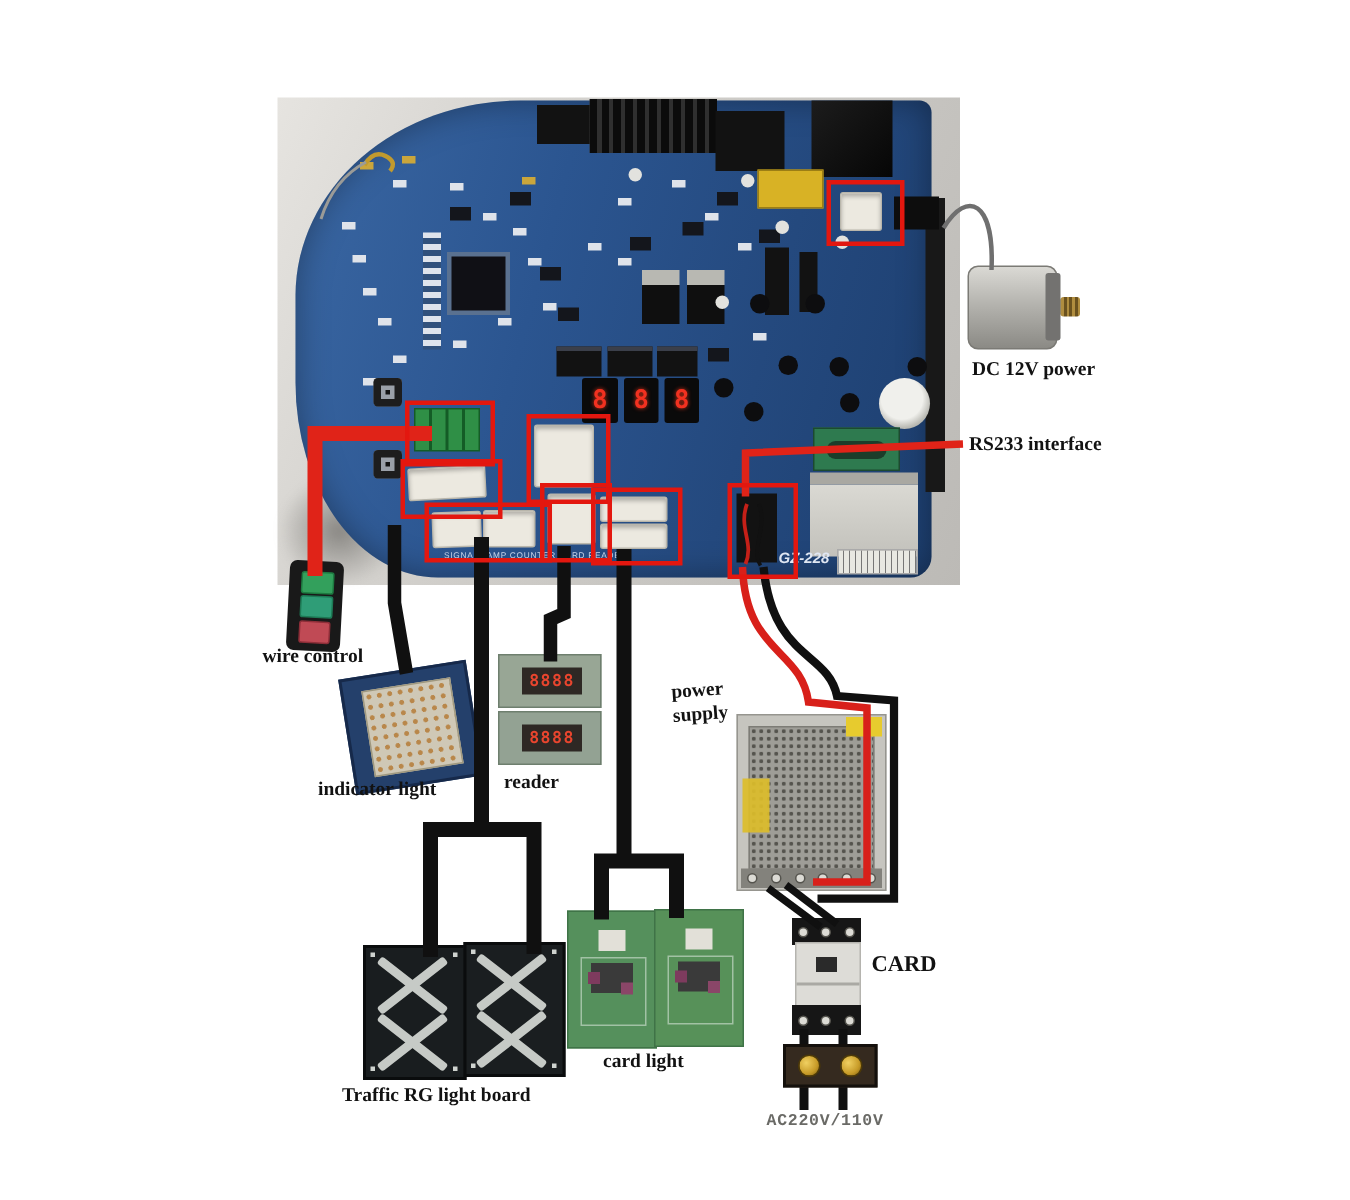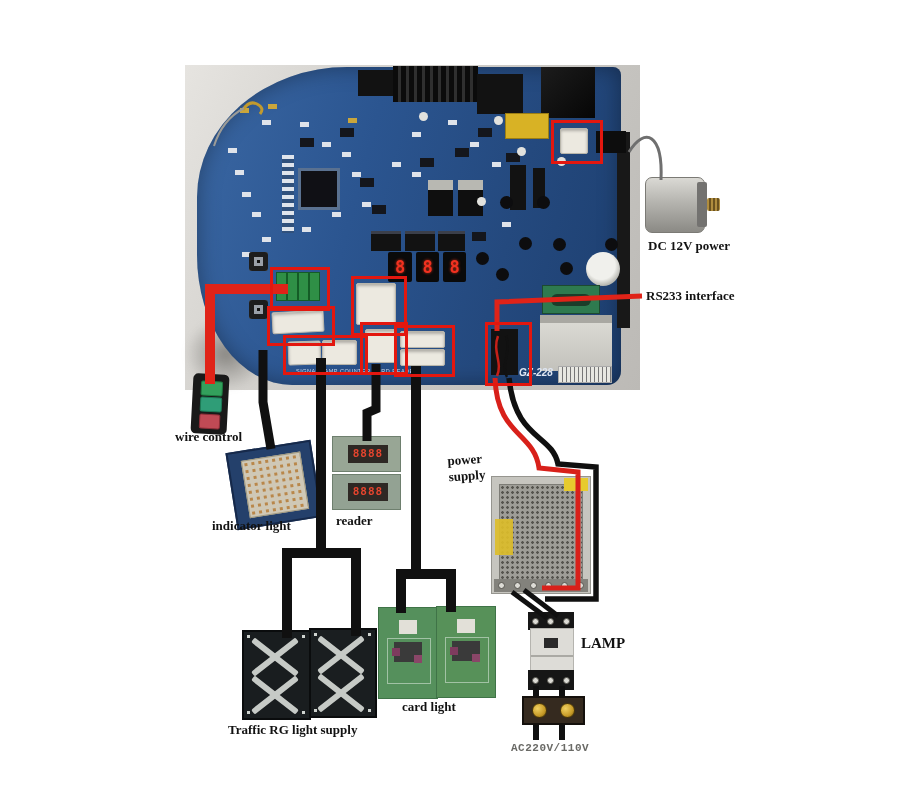--- a/index.html
+++ b/index.html
@@ -226,18 +226,18 @@
 
   <div class="a label" style="left:648px;top:238px;">DC 12V power</div>
   <div class="a label" style="left:646px;top:288px;">RS233 interface</div>
   <div class="a label" style="left:161px;top:429px;margin-left:14px;">wire control</div>
   <div class="a label" style="left:212px;top:518px;">indicator light</div>
   <div class="a label" style="left:336px;top:513px;">reader</div>
   <div class="a label" style="left:448px;top:452px;transform:rotate(-4deg);line-height:16px;">
     <div>power</div>
     <div>supply</div>
   </div>
-  <div class="a label" style="left:581px;top:635px;font-size:15px;">LAMP</div>
-  <div class="a label" style="left:228px;top:722px;">Traffic RG light supply</div>
+  <div class="a label" style="left:581px;top:635px;font-size:15px;">CARD</div>
+  <div class="a label" style="left:228px;top:722px;">Traffic RG light board</div>
   <div class="a label" style="left:402px;top:699px;">card light</div>
   <div class="a" style="left:511px;top:742px;color:#6a6a66;font:bold 11px 'Liberation Mono',monospace;letter-spacing:.5px;z-index:8;text-align:right;">AC220V/110V</div>
 
 </div>
 
 </body></html>

